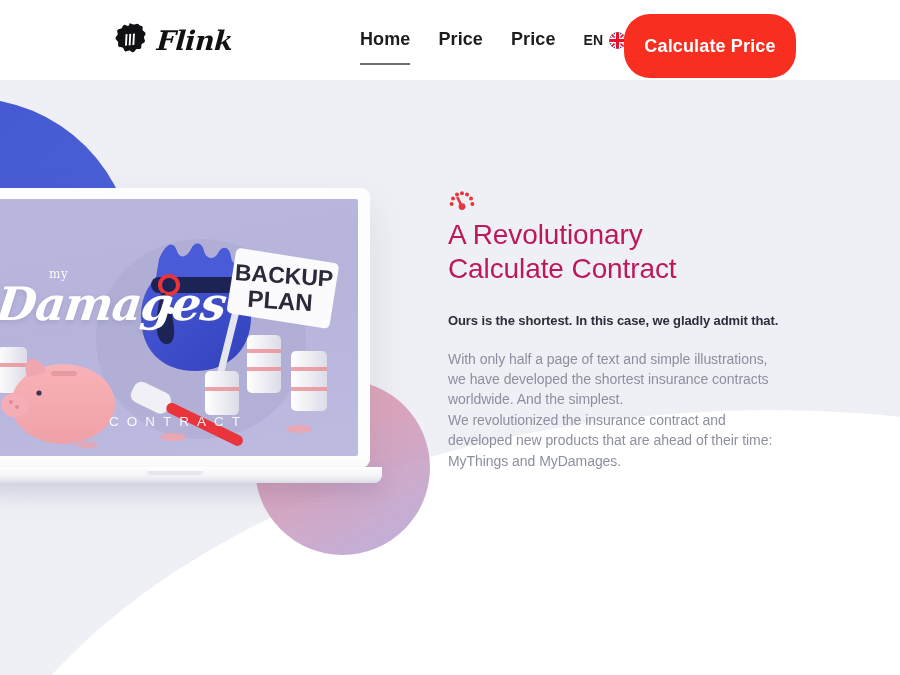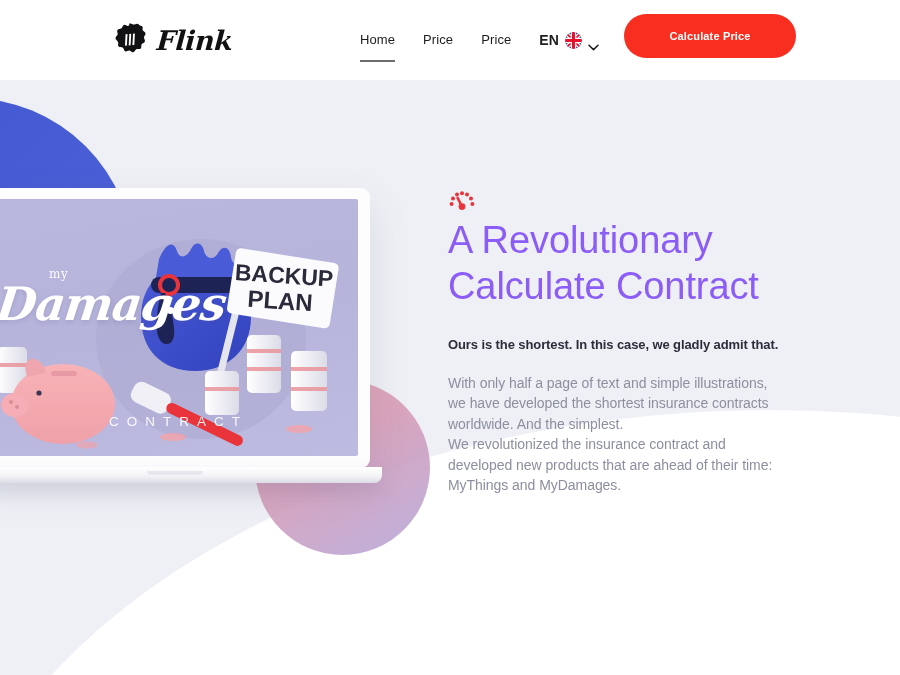--- a/index.html
+++ b/index.html
@@ -27,40 +27,40 @@
   .logo-blot { position:relative; width:36px; height:36px; flex:none; }
   .logo-word {
     font-family:"DejaVu Serif", serif;
     font-style:italic; font-weight:700;
     font-size:27px; color:#111113; letter-spacing:-0.5px;
     line-height:1; transform:skewX(-4deg);
   }
 
   .nav { position:absolute; left:360px; top:0; height:80px; display:flex; align-items:center; gap:28px; }
   .nav-link {
-    font-size:13px; font-weight:400; color:#1d1d1f; letter-spacing:0.1px;
+    font-size:18px; font-weight:700; color:#1d1d1f; letter-spacing:0.1px;
     cursor:pointer; position:relative; padding-bottom:2px; white-space:nowrap;
   }
   .nav-link.active::after {
     content:""; position:absolute; left:0; right:0; bottom:-13px;
     height:2px; background:#6b6b70;
   }
   .lang {
     display:flex; align-items:center; gap:6px; cursor:pointer; 
   }
   .lang-code { font-size:14px; font-weight:600; color:#1d1d1f; letter-spacing:0.2px; }
   .flag { width:17px; height:17px; flex:none; border-radius:50%; overflow:hidden; }
   .chev { width:11px; height:7px; flex:none; }
 
   .cta {
     position:absolute; right:104px; top:14px;
-    width:172px; height:44px; border:none; border-radius:26px;
+    width:172px; height:64px; border:none; border-radius:26px;
     background:#f82e21; color:#ffffff;
     font-family:"Liberation Sans", sans-serif;
-    font-size:11px; font-weight:700; letter-spacing:0.15px;
+    font-size:18px; font-weight:700; letter-spacing:0.15px;
     cursor:pointer;
   }
 
   
   .hero {
     position:absolute; top:80px; left:0; width:900px; height:595px;
     background:#eef0f5; overflow:hidden;
   }
   
   .white-sweep {
@@ -128,22 +128,22 @@
     position:absolute; left:0; right:0; top:215px; text-align:center;
     font-size:13.5px; font-weight:400; color:#ffffff; opacity:.9;
     letter-spacing:8px; padding-left:8px;
   }
   .scr-art { position:absolute; left:0; top:0; width:100%; height:100%; }
 
   
   .content { position:absolute; left:448px; top:108px; width:340px; z-index:20; }
   .gauge { width:28px; height:26px; margin-bottom:27px; }
   .headline {
-    font-size:38px; font-weight:300; line-height:1.21;
-    color:#8b5cf6; letter-spacing:-0.1px; margin-bottom:26px;
+    font-size:28px; font-weight:300; line-height:1.21;
+    color:#be185d; letter-spacing:-0.1px; margin-bottom:26px;
   }
   .subhead {
     font-size:13px; font-weight:700; line-height:1.45;
     color:#2c2d3a; margin-bottom:18px; letter-spacing:-0.1px;
   }
   .body-copy {
     font-size:14px; font-weight:400; line-height:1.46;
     color:#8c8f9e; letter-spacing:-0.05px;
   }
   .body-copy p { margin:0; }

